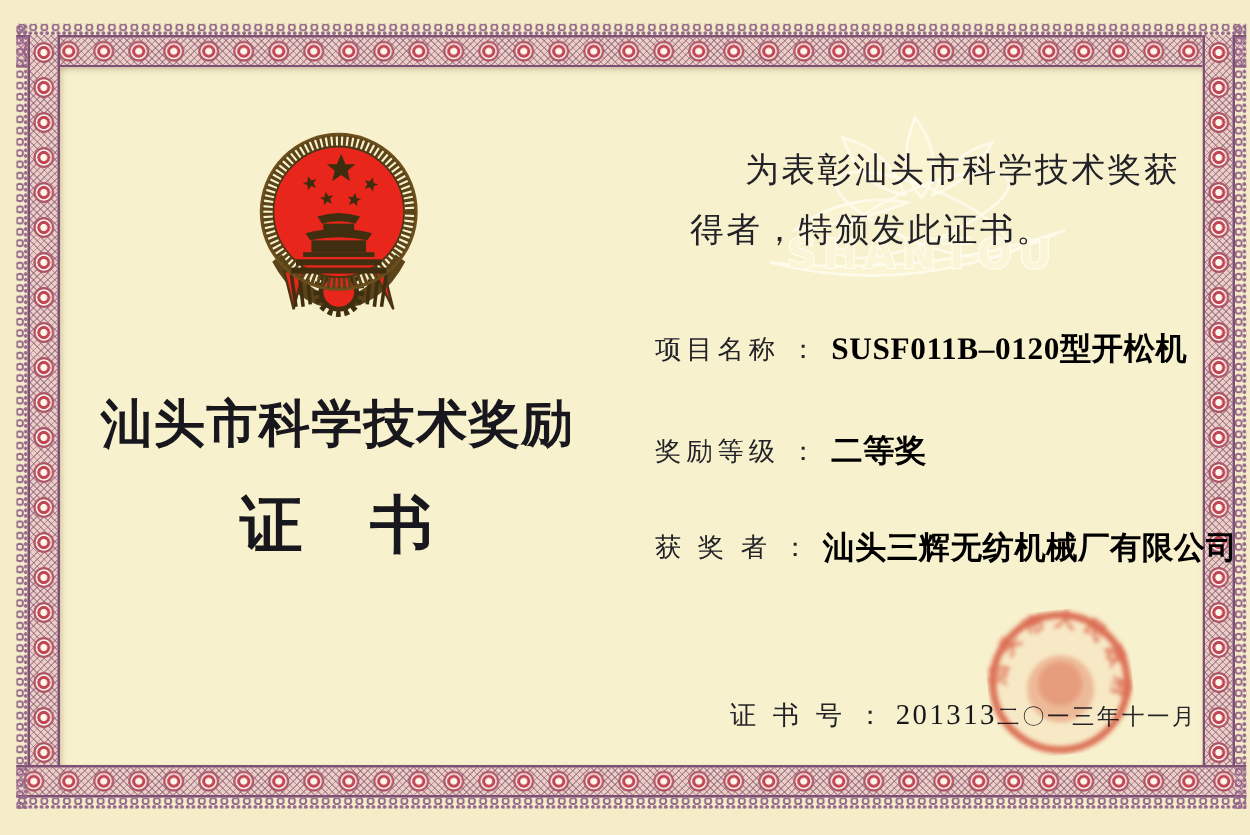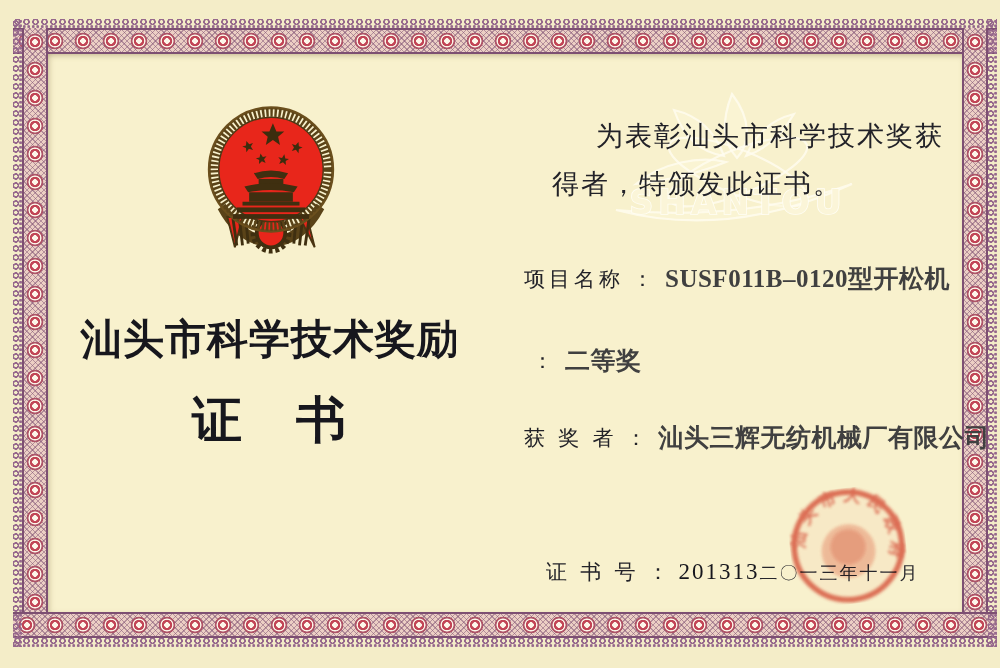--- a/index.html
+++ b/index.html
@@ -66,27 +66,27 @@
     font-family:"DejaVu Sans","Liberation Sans",sans-serif;
     font-weight:900;font-size:50px;letter-spacing:2px;color:#17171d;white-space:nowrap;
   }
   .intro{position:absolute;left:552px;top:112px;width:400px;z-index:1;
     font-size:27px;letter-spacing:2px;line-height:48px;color:#222228;}
   .intro .indent{text-indent:44px;}
 
   .field-row{position:absolute;left:524px;right:50px;display:flex;align-items:center;z-index:1;white-space:nowrap;}
   .field-label{font-size:21px;letter-spacing:4px;color:#222228;}
   .field-colon{font-size:21px;margin:0 12px 0 8px;color:#222228;}
-  .field-value{font-size:25px;font-weight:bold;letter-spacing:0.5px;color:#404040;}
+  .field-value{font-size:25px;font-weight:bold;letter-spacing:0.5px;color:#000000;}
   .row-1{top:262px;}
   .row-2{top:344px;}
   .row-3{top:421px;}
 
   .footer-row{position:absolute;left:546px;top:558px;display:flex;align-items:baseline;z-index:1;white-space:nowrap;}
-  .cert-no-label{font-size:21px;letter-spacing:4px;color:#222228;}
+  .cert-no-label{font-size:21px;letter-spacing:4px;color:#222228;margin-left:38px;}
   .cert-no-colon{font-size:21px;margin:0 10px 0 8px;color:#222228;}
   .cert-no{font-size:23px;font-weight:normal;letter-spacing:2px;color:#17171d;}
   .issue-date{font-size:18px;letter-spacing:2px;color:#26262c;}
 
   .emblem{position:absolute;left:195px;top:97px;width:152px;height:162px;z-index:1;}
   .watermark{position:absolute;left:580px;top:86px;width:320px;height:175px;z-index:0;}
   .seal{position:absolute;left:790px;top:488px;width:116px;height:116px;z-index:2;
     mix-blend-mode:multiply;opacity:.92;transform:rotate(-6deg);}
 </style>
 </head>
@@ -167,20 +167,21 @@
     <div class="indent">为表彰汕头市科学技术奖获</div>
     <div>得者，特颁发此证书。</div>
   </div>
 
   <div class="field-row row-1">
     <span class="field-label">项目名称</span>
     <span class="field-colon">：</span>
     <span class="field-value">SUSF011B–0120型开松机</span>
   </div>
   <div class="field-row row-2">
+    <span class="field-label">奖励等级</span>
     <span class="field-colon">：</span>
     <span class="field-value">二等奖</span>
   </div>
   <div class="field-row row-3">
     <span class="field-label">获 奖 者</span>
     <span class="field-colon">：</span>
     <span class="field-value">汕头三辉无纺机械厂有限公司</span>
   </div>
 
   <div class="footer-row">

